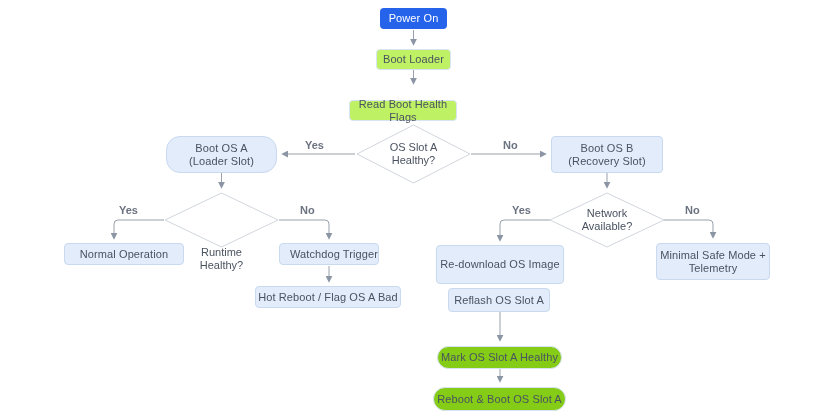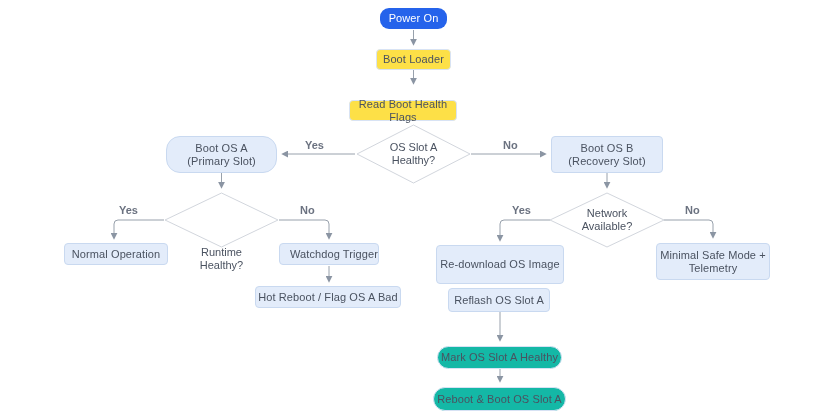--- a/index.html
+++ b/index.html
@@ -7,30 +7,30 @@
     position:relative;width:834px;height:418px;background:#ffffff;overflow:hidden;
     font-family:"Liberation Sans",sans-serif;
   }
   .edges{position:absolute;left:0;top:0;width:834px;height:418px;}
   .node{
     position:absolute;display:flex;flex-direction:column;align-items:center;justify-content:center;
     box-sizing:border-box;font-size:11px;color:#4a5260;text-align:center;line-height:13px;
     letter-spacing:.1px;
   }
   .start{
-    background:#2563eb;color:#ffffff;border-radius:9px;font-weight:500;
+    background:#2563eb;color:#ffffff;border-radius:4px;font-weight:500;
   }
   .step{
-    background:#fde047;border:1px solid #d8e3f4;border-radius:4px;
+    background:#bef264;border:1px solid #d8e3f4;border-radius:4px;
   }
   .action{
     background:#e3ecfa;border:1px solid #c9d9f0;border-radius:4px;
   }
   .terminal{
-    background:#14b8a6;border:1px solid #d7e2f4;border-radius:12px;
+    background:#84cc16;border:1px solid #d7e2f4;border-radius:12px;
   }
   .dlabel{
     position:absolute;display:flex;flex-direction:column;align-items:center;justify-content:center;
     font-size:11px;line-height:13px;color:#4a5260;text-align:right;pointer-events:none;
   }
   .elabel{
     position:absolute;font-size:11px;font-weight:600;color:#6b7280;
   }
 </style>
 </head>
@@ -80,39 +80,39 @@
     <span>Read Boot Health Flags</span>
   </div>
 
   <div class="dlabel" style="left:363px;top:141px;width:101px;height:26px;">
     <span>OS Slot A</span>
     <span>Healthy?</span>
   </div>
 
   <div class="node action" style="left:166px;top:136px;width:111px;height:37px;border-radius:14px;">
     <span>Boot OS A</span>
-    <span>(Primary Slot)</span>
+    <span>(Loader Slot)</span>
   </div>
 
   <div class="node action" style="left:551px;top:136px;width:112px;height:37px;">
     <span>Boot OS B</span>
     <span>(Recovery Slot)</span>
   </div>
 
   <div class="dlabel" style="left:171px;top:207px;width:101px;height:26px;margin-top:39px;">
     <span>Runtime</span>
     <span>Healthy?</span>
   </div>
 
   <div class="dlabel" style="left:556px;top:207px;width:102px;height:26px;">
     <span>Network</span>
     <span>Available?</span>
   </div>
 
-  <div class="node action" style="left:64px;top:243px;width:104px;height:22px;">
+  <div class="node action" style="left:64px;top:243px;width:120px;height:22px;">
     <span>Normal Operation</span>
   </div>
 
   <div class="node action" style="left:279px;top:243px;width:100px;height:22px;align-items:flex-end;">
     <span>Watchdog Trigger</span>
   </div>
 
   <div class="node action" style="left:255px;top:286px;width:146px;height:22px;">
     <span>Hot Reboot / Flag OS A Bad</span>
   </div>

